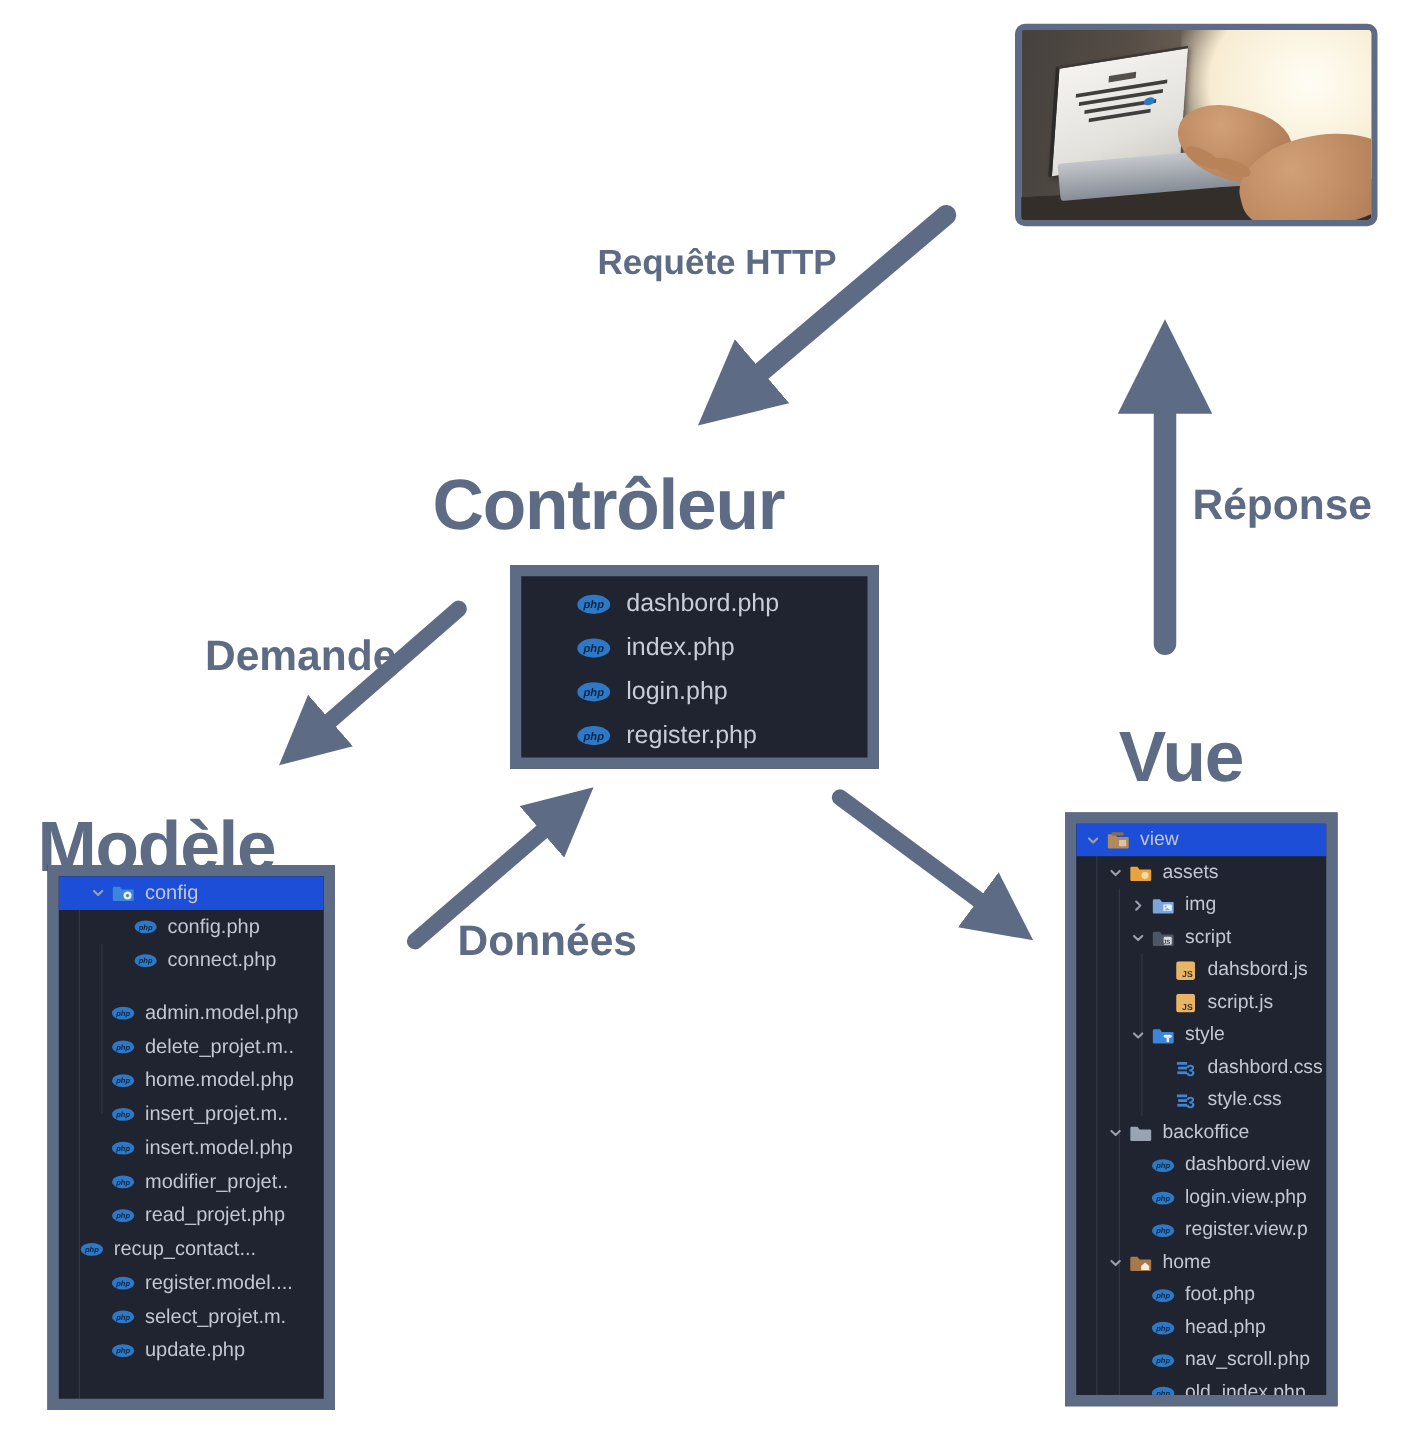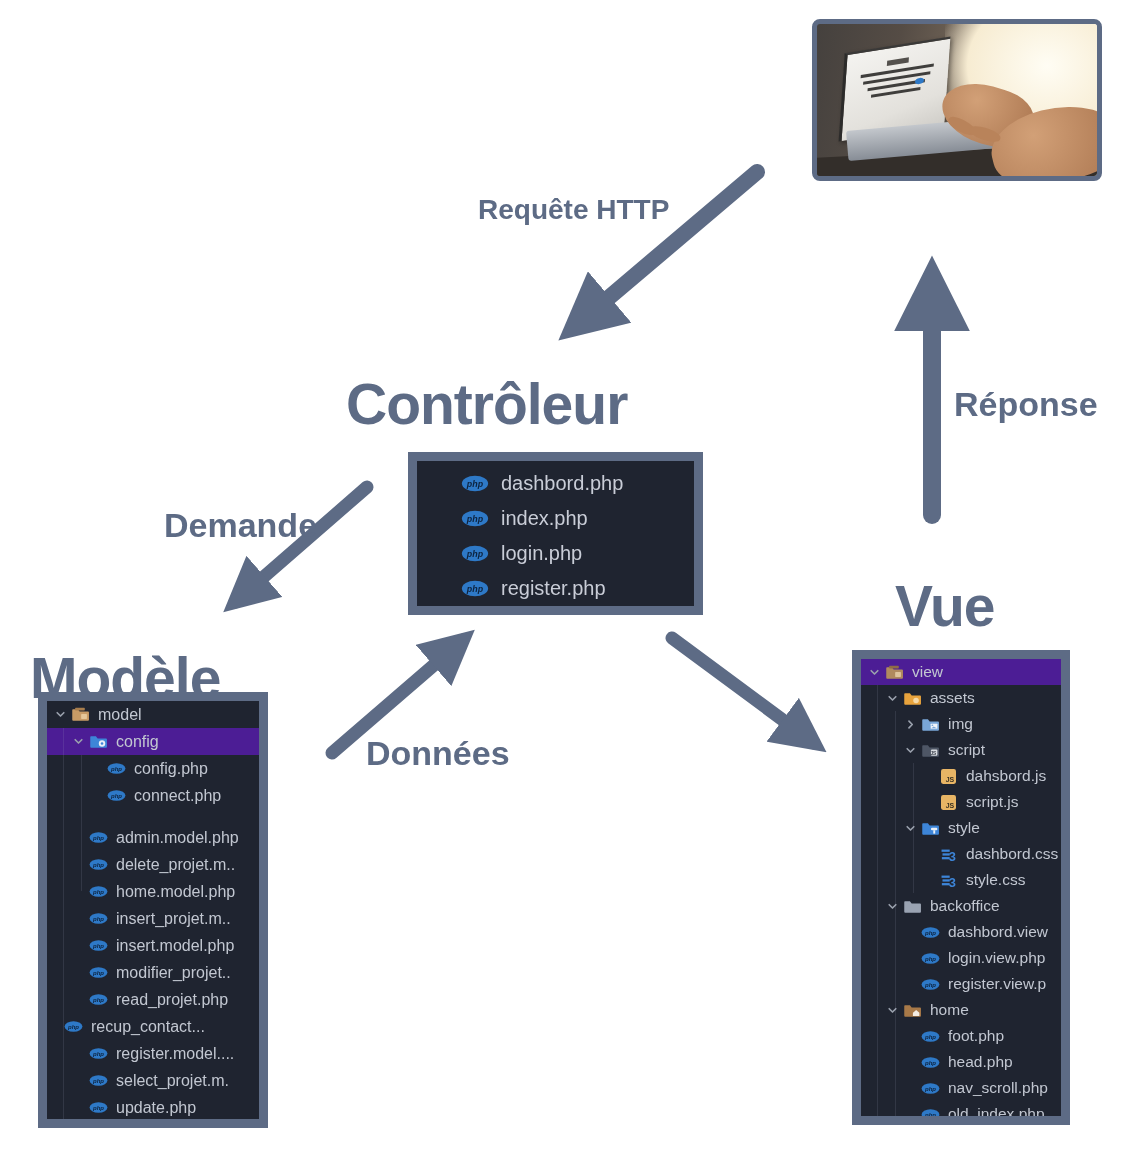--- a/index.html
+++ b/index.html
@@ -23,21 +23,21 @@
   
   .panel{
     position:absolute;background:#1f2430;border:9px solid #5d6b85;
     box-sizing:border-box;overflow:hidden;
   }
   .panel .guide{position:absolute;width:1px;background:rgba(170,180,200,.14);}
   .trow{
     display:flex;align-items:center;height:27px;color:#c2c7d1;
     font-size:16px;white-space:nowrap;box-sizing:border-box;position:relative;
   }
-  .trow.hl{background:#4c1d95;text-align:right;}
+  .trow.hl{background:#1d4ed8;text-align:right;}
   .chev{width:16px;flex:0 0 16px;display:inline-flex;align-items:center;}
   .chev svg{width:11px;height:11px;}
   .ficon{width:20px;flex:0 0 20px;margin-right:7px;display:inline-flex;align-items:center;}
   .ficon svg{width:19px;height:15px;}
   .flabel{overflow:hidden;}
   
   .panel.viewp .trow{height:26px;font-size:15.5px;}
   
   .panel.ctrl .trow{height:35px;font-size:20px;color:#c9cdd7;}
   .panel.ctrl{padding-top:5px;}
@@ -154,35 +154,20 @@
         <svg viewBox="0 0 22 13">
           <ellipse cx="11" cy="6.5" rx="10.3" ry="6" fill="#2e79c7"></ellipse>
           <text x="11" y="9" font-size="7" font-style="italic" font-weight="bold" text-anchor="middle" fill="#0d2440" font-family="Liberation Sans,sans-serif">php</text>
         </svg>
       </span>
       <span class="flabel">register.php</span>
     </div>
   </div>
 
 <div class="panel" style="left:38px;top:692px;width:230px;height:436px;">
-    <div class="trow" style="padding-left: 8px;">
-      <span class="chev">
-        <svg viewBox="0 0 10 10">
-          <path d="M2 3.4 L5 6.4 L8 3.4" stroke="#9aa1ad" stroke-width="1.5" fill="none" stroke-linecap="round" stroke-linejoin="round"></path>
-        </svg>
-      </span>
-      <span class="ficon">
-        <svg viewBox="0 0 16 14">
-          <path d="M1 2.2 h4.6 l1.6 2 H15 a.9.9 0 0 1 .9.9 V12 a.9.9 0 0 1 -.9.9 H1.2 A.9.9 0 0 1 .3 12 V3.1 A.9.9 0 0 1 1 2.2 z" fill="#c89b66"></path>
-          <rect x="3" y="0.8" width="9" height="2.4" rx="0.6" fill="#a87d4c"></rect>
-          <rect x="8.6" y="6.6" width="5.4" height="4.6" rx="0.6" fill="#e6c79a"></rect>
-        </svg>
-      </span>
-      <span class="flabel">model</span>
-    </div>
     <div class="trow hl" style="padding-left: 26px;">
       <span class="chev">
         <svg viewBox="0 0 10 10">
           <path d="M2 3.4 L5 6.4 L8 3.4" stroke="#9aa1ad" stroke-width="1.5" fill="none" stroke-linecap="round" stroke-linejoin="round"></path>
         </svg>
       </span>
       <span class="ficon">
         <svg viewBox="0 0 16 14">
           <path d="M1 2.2 h4.6 l1.6 2 H15 a.9.9 0 0 1 .9.9 V12 a.9.9 0 0 1 -.9.9 H1.2 A.9.9 0 0 1 .3 12 V3.1 A.9.9 0 0 1 1 2.2 z" fill="#3d85d8"></path>
           <circle cx="11.3" cy="8.8" r="3" fill="#e8eef7"></circle>

